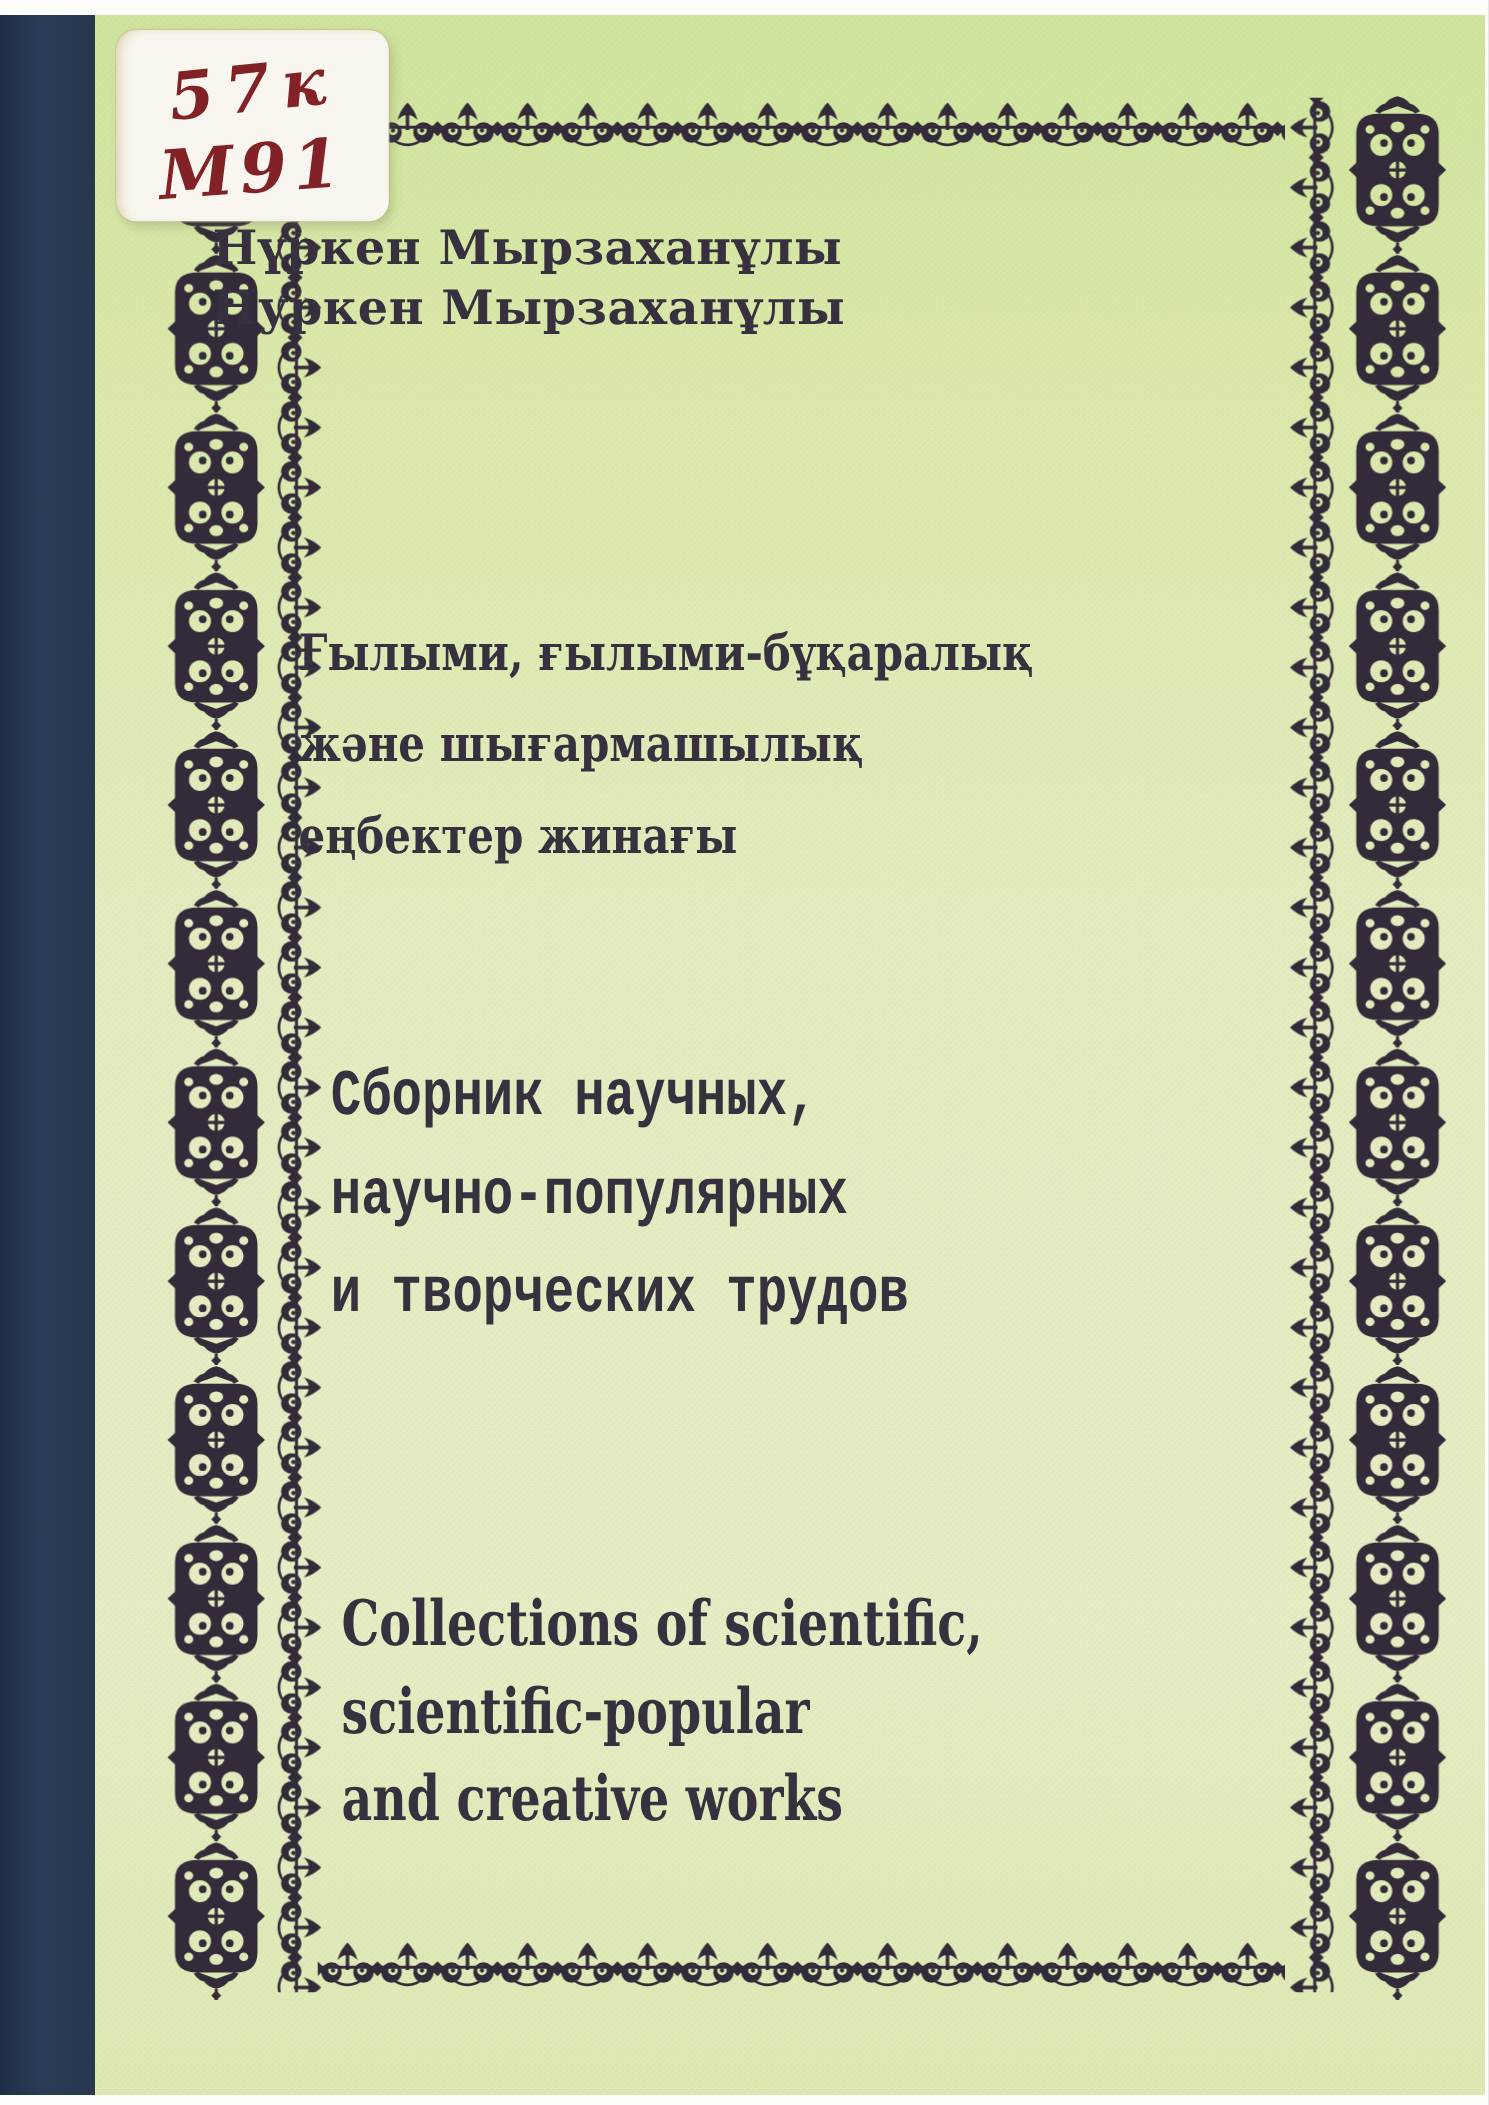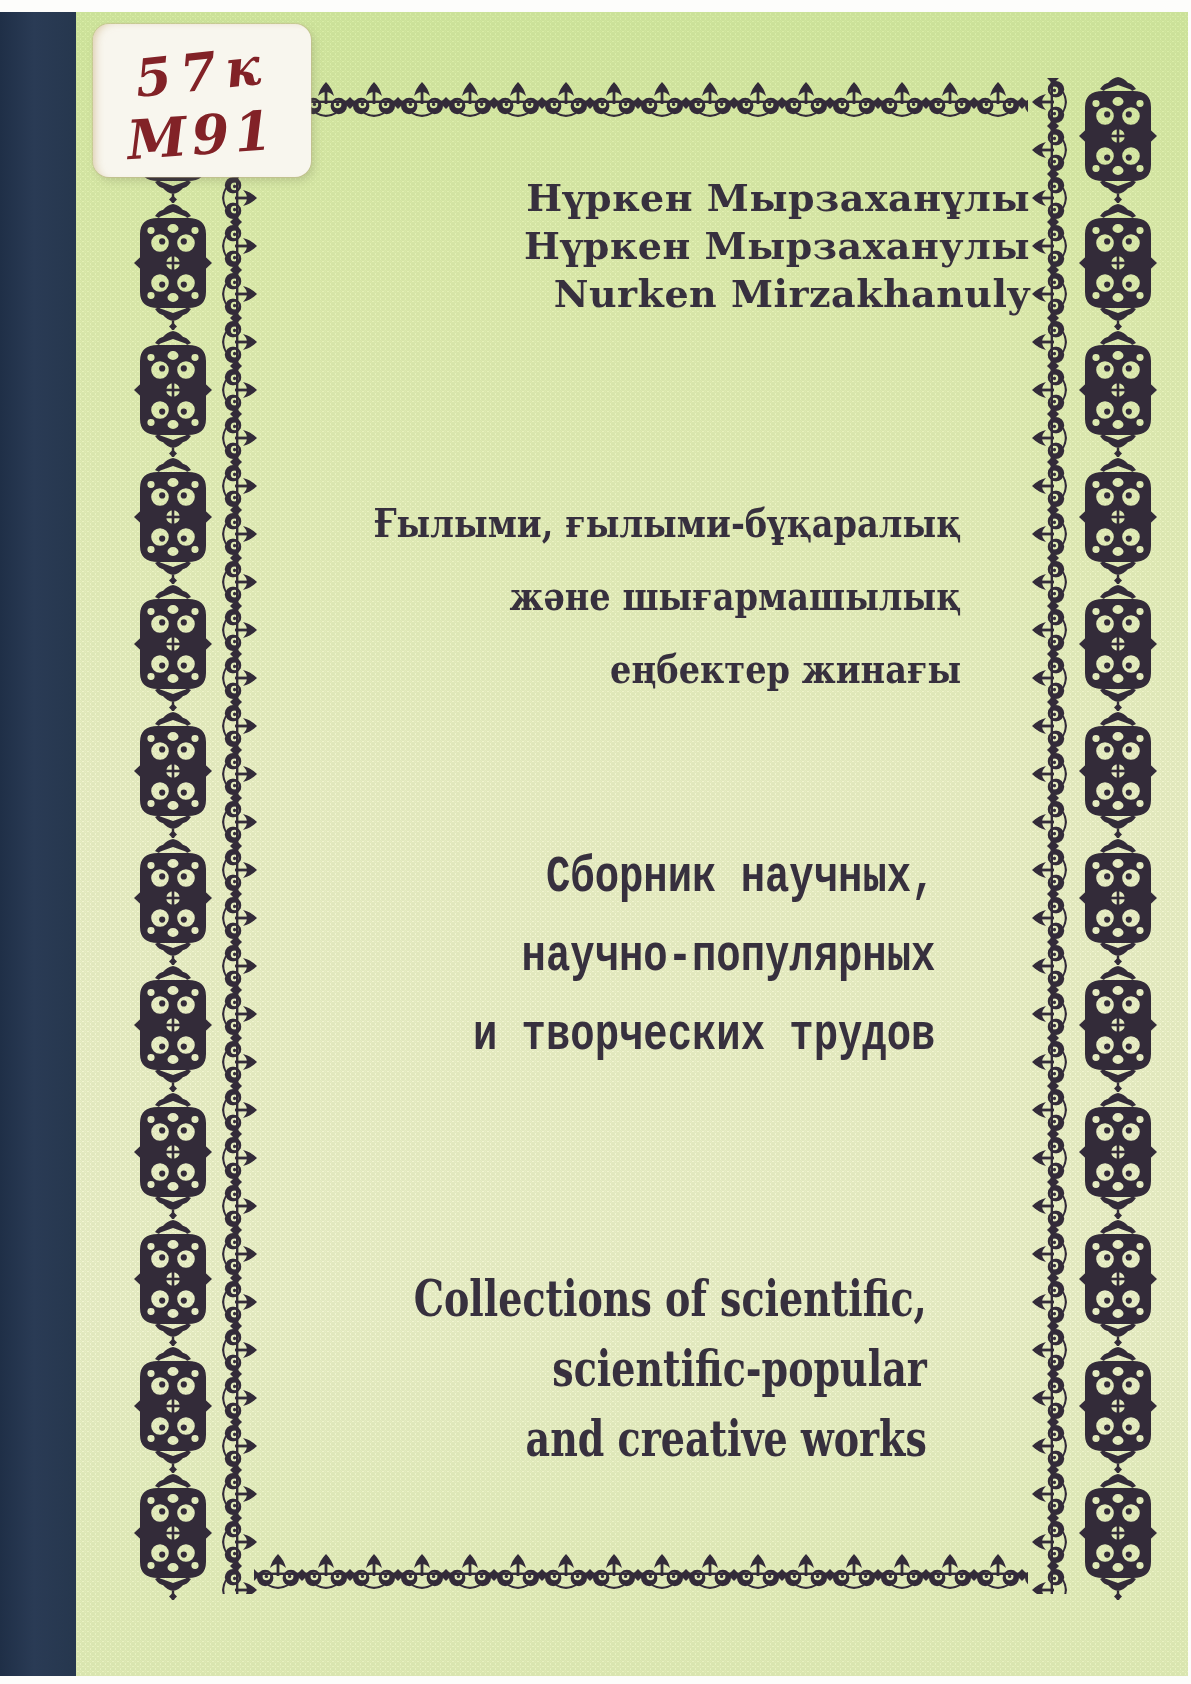--- a/index.html
+++ b/index.html
@@ -52,21 +52,21 @@
   }
   .label .hand{
     position:absolute;font-style:italic;font-weight:bold;
     color:var(--color-label-ink,#822227);line-height:1;
     font-family:"DejaVu Serif",serif;white-space:nowrap;
   }
   .hand.l1{left:42px;top:22px;font-size:52px;letter-spacing:9px;transform:rotate(-6deg);}
   .hand.l2{left:34px;top:84px;font-size:54px;letter-spacing:5px;transform:rotate(-4deg);}
 
   .textblock{
-    position:absolute;left:170px;width:860px;z-index:4;text-align:right;
+    position:absolute;left:170px;width:860px;z-index:4;text-align:left;
     color:var(--color-text,#37303e);font-weight:bold;
   }
   .tline{white-space:nowrap;}
   #authors{top:174px;font-size:38px;line-height:48px;letter-spacing:.5px;}
   #title-kk{top:486px;font-size:40px;line-height:73px;}
   #title-kk .tline{transform:scaleX(.84);}
   #title-ru{top:838px;font-size:52px;line-height:79px;font-family:Liberation Mono, monospace;}
   #title-ru .tline{transform:scaleX(.78);}
   #title-en{top:1264px;font-size:50px;line-height:70px;}
   #title-en .tline{transform:scaleX(.76);}
@@ -161,22 +161,21 @@
 
   
   <div class="label">
     <div class="hand l1">57к</div>
     <div class="hand l2">М91</div>
   </div>
 
   
   <div id="authors" class="textblock">
     <div class="tline">Нүркен Мырзаханұлы</div>
-    <div class="tline">Нүркен Мырзаханулы</div>
-    <div class="tline">Nurken Mirzakhanuly</div>
+    <div class="tline">Нуркен Мырзаханұлы</div>
   </div>
 
   
   <div id="title-kk" class="textblock">
     <div class="tline">Ғылыми, ғылыми-бұқаралық</div>
     <div class="tline">және шығармашылық</div>
     <div class="tline">еңбектер жинағы</div>
   </div>
 
   

